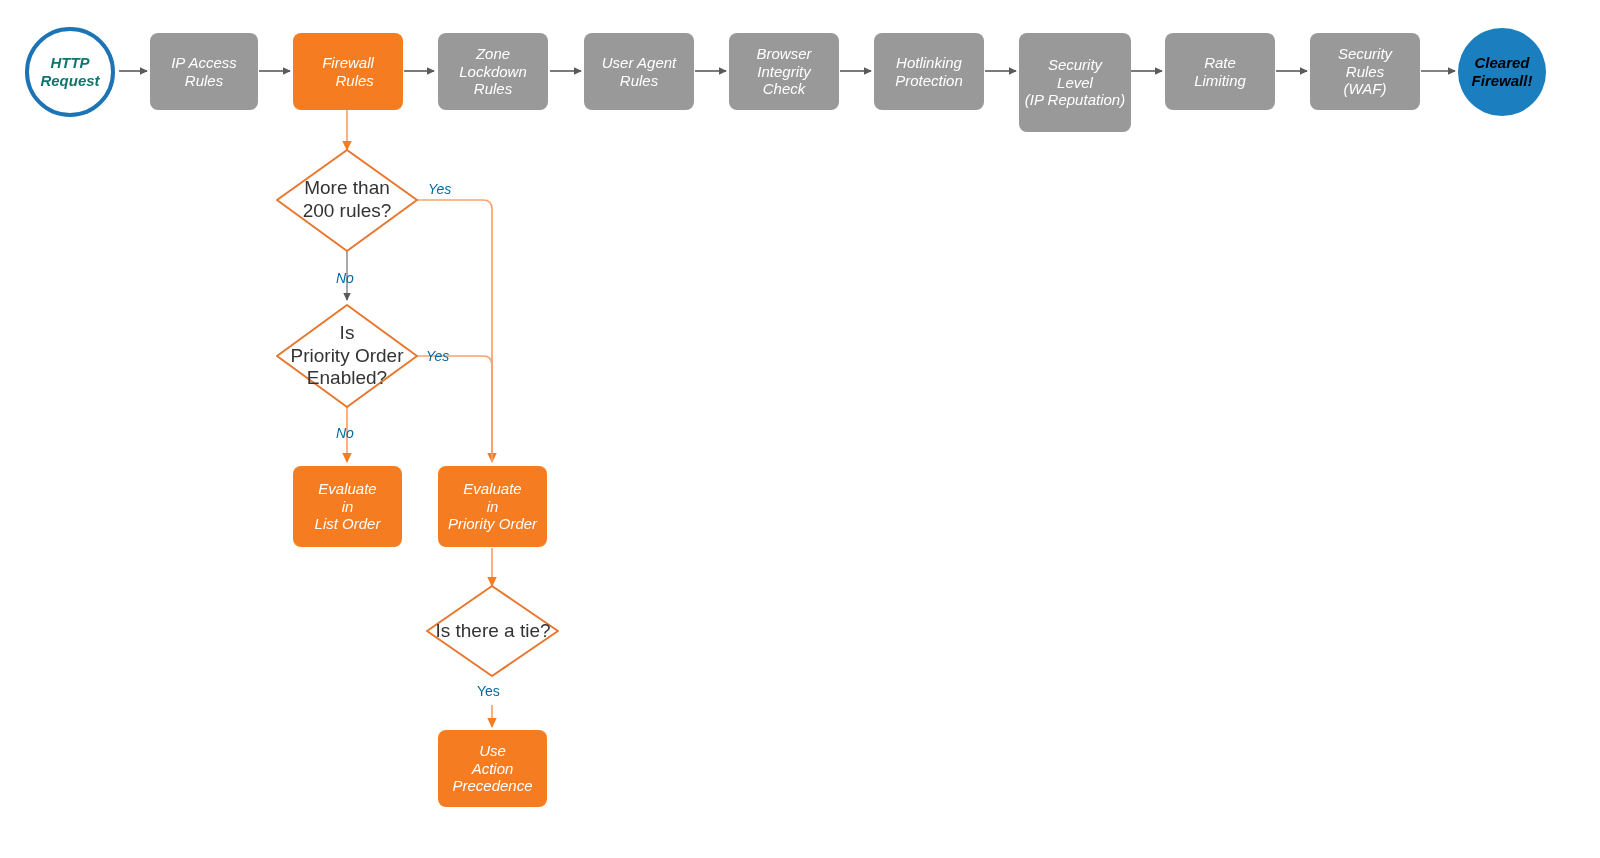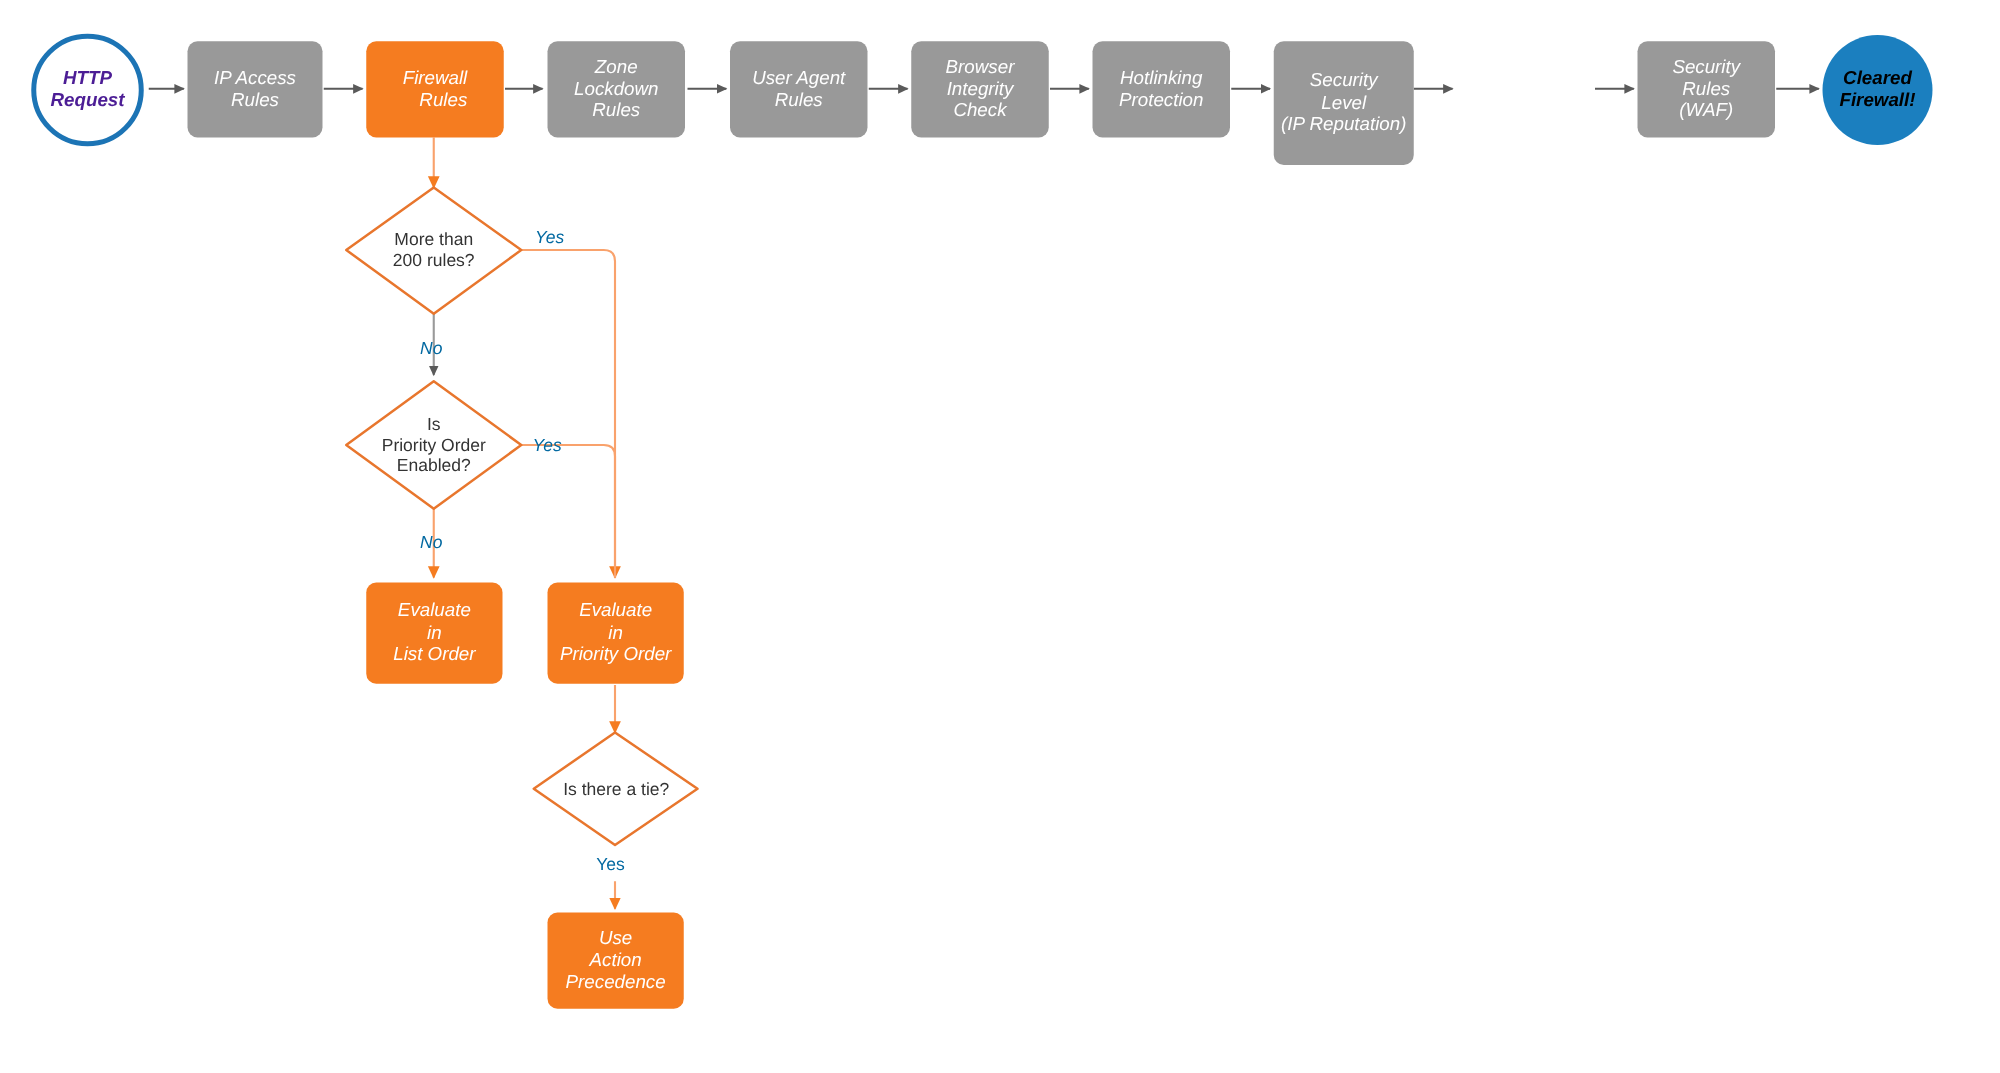--- a/index.html
+++ b/index.html
@@ -54,35 +54,35 @@
   
   .circle {
     border-radius: 50%;
     font-size: 15px;
     font-style: italic;
     font-weight: bold;
   }
   .circle.outline {
     background: #ffffff;
     border: 4px solid #1C74B5;
-    color: #4c1d95;
+    color: #0f766e;
   }
   .circle.filled {
     background: #1B7FBF;
     color: #000000;
   }
 
   
   .diamond-label {
     position: absolute;
     display: flex;
     align-items: center;
     justify-content: center;
     text-align: center;
-    font-size: 14px;
+    font-size: 19px;
     color: #333333;
     line-height: 1.2;
     white-space: pre-line;
     box-sizing: border-box;
   }
 
   
   .edge-label {
     position: absolute;
     font-size: 14px;
@@ -169,20 +169,22 @@
 Integrity
 Check</div>
 
   <div class="node box gray" style="left:874px;  top:33px; width:110px; height:77px;">Hotlinking
 Protection</div>
 
   <div class="node box gray" style="left:1019px; top:33px; width:112px; height:99px;">Security
 Level
 (IP Reputation)</div>
 
+  <div class="node box gray" style="left:1165px; top:33px; width:110px; height:77px;">Rate
+Limiting</div>
 
   <div class="node box gray" style="left:1310px; top:33px; width:110px; height:77px;">Security
 Rules
 (WAF)</div>
 
   <div class="node circle filled" style="left:1458px; top:28px; width:88px; height:88px;">Cleared
 Firewall!</div>
 
   <div class="diamond-label" style="left:282px; top:174px; width:130px; height:52px;">More than
 200 rules?</div>

